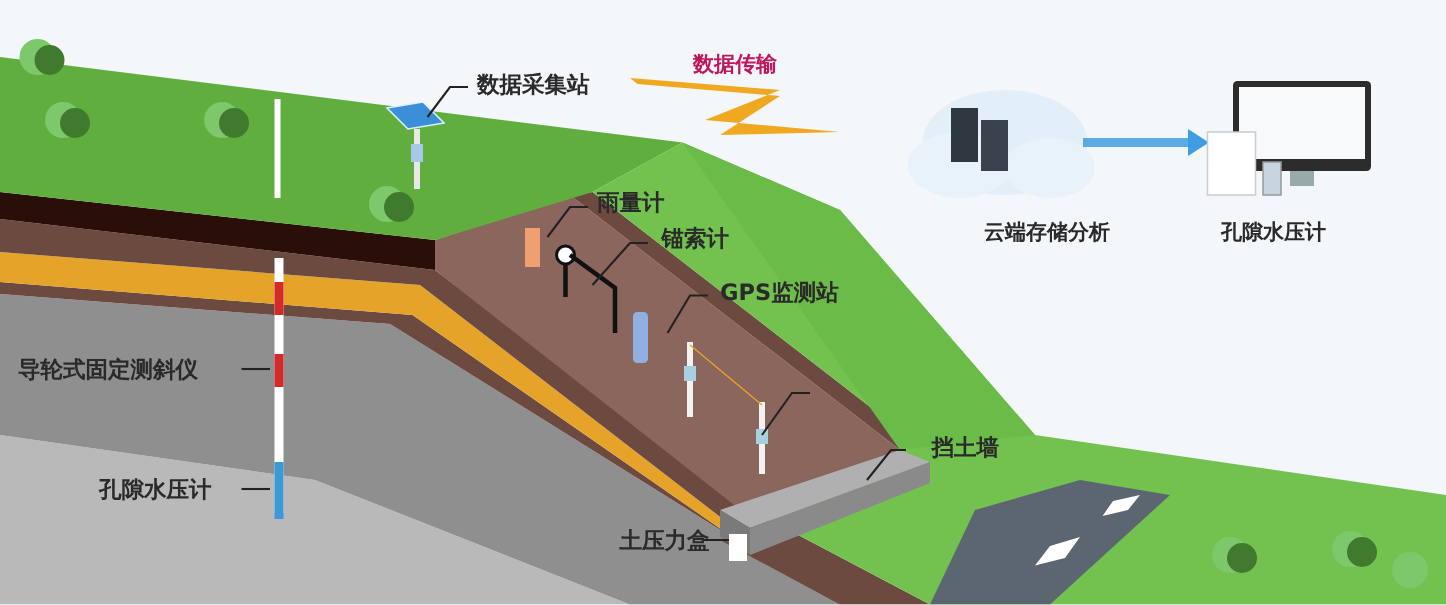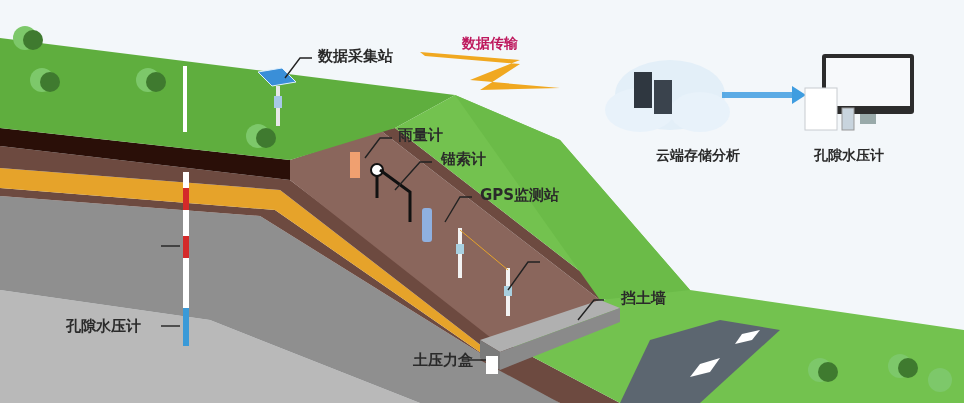--- a/index.html
+++ b/index.html
@@ -141,14 +141,15 @@
 
   <div class="label" style="left:318px;top:47px;">数据采集站</div>
   <div class="label muted" style="left:462px;top:34px;">数据传输</div>
   <div class="label sm" style="left:616px;top:146px;margin-left:40px;">云端存储分析</div>
   <div class="label sm" style="left:814px;top:146px;">孔隙水压计</div>
   <div class="label" style="left:398px;top:126px;">雨量计</div>
   <div class="label" style="left:441px;top:150px;">锚索计</div>
   <div class="label" style="left:480px;top:186px;">GPS监测站</div>
   <div class="label" style="left:621px;top:289px;">挡土墙</div>
   <div class="label" style="left:393px;top:351px;margin-left:20px;">土压力盒</div>
+  <div class="label" style="left:12px;top:237px;">导轮式固定测斜仪</div>
   <div class="label" style="left:66px;top:317px;">孔隙水压计</div>
 </div>
 
 </body></html>

